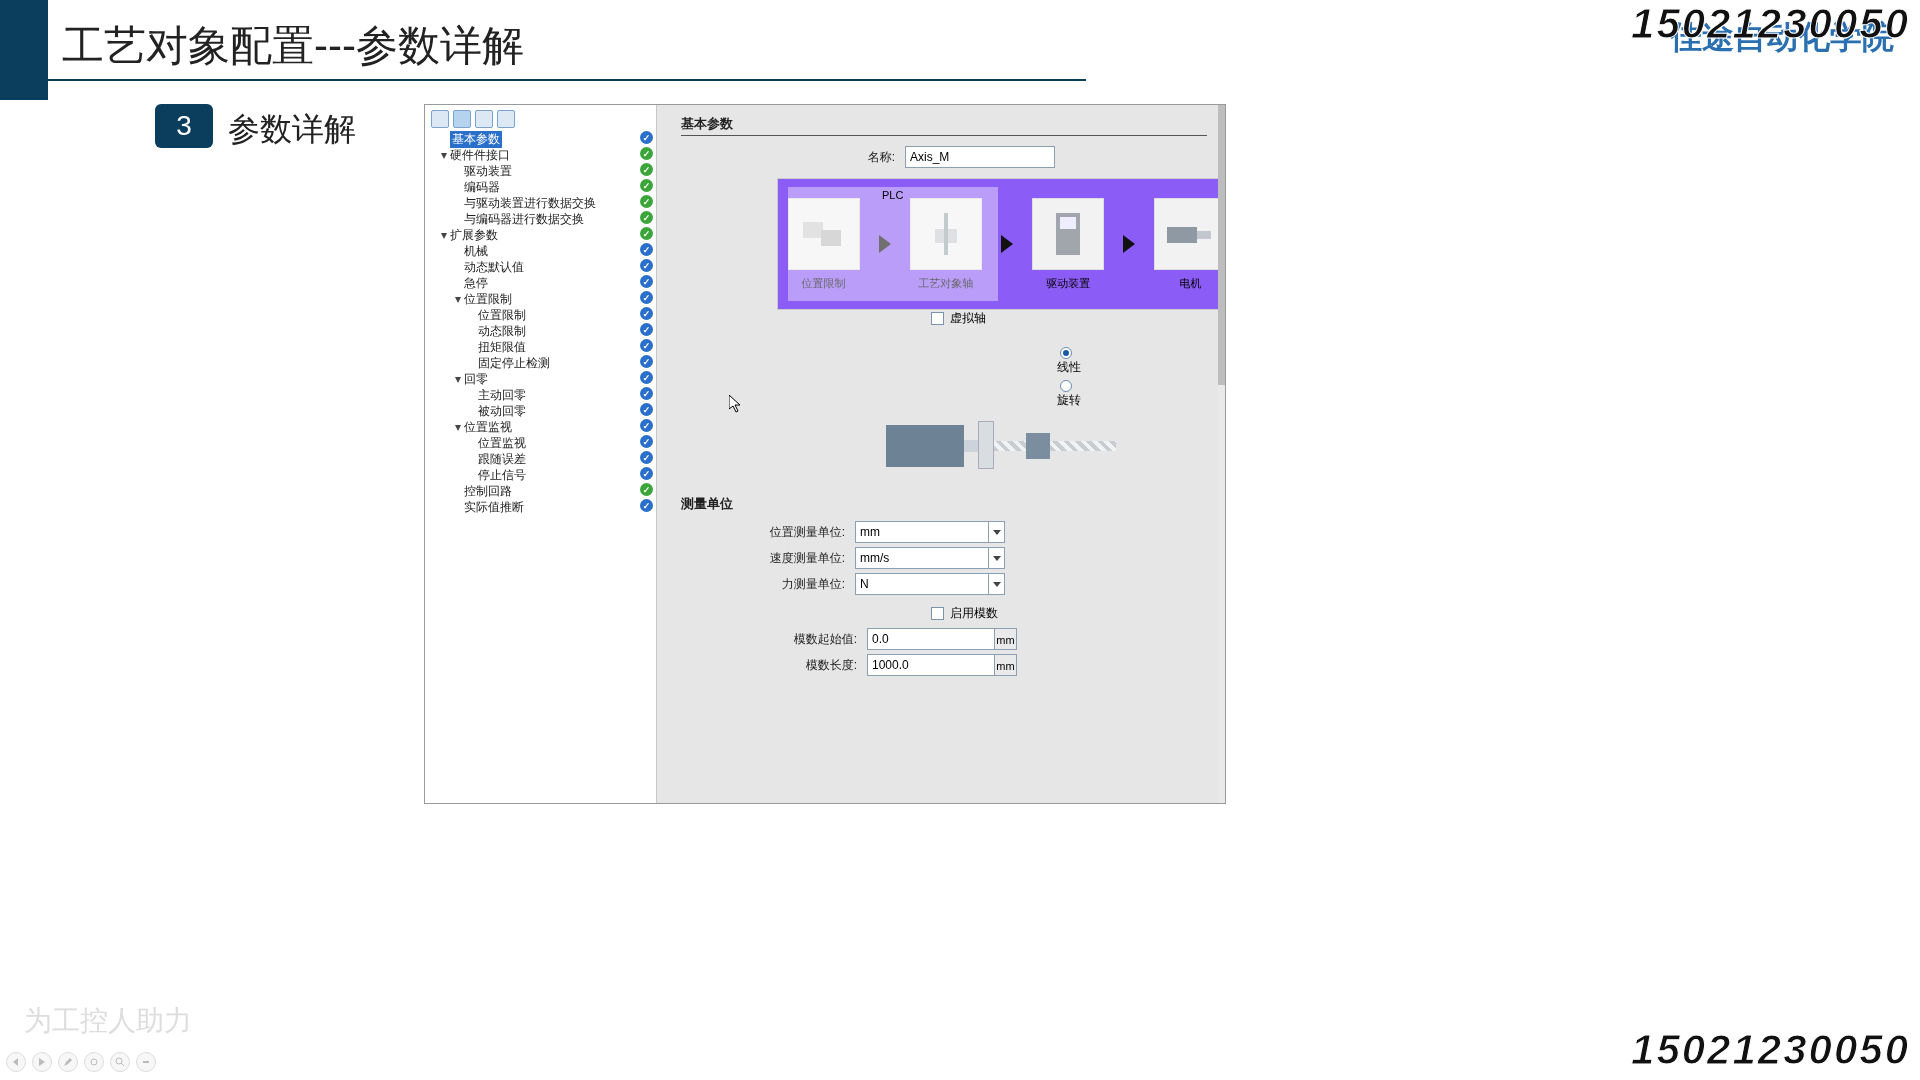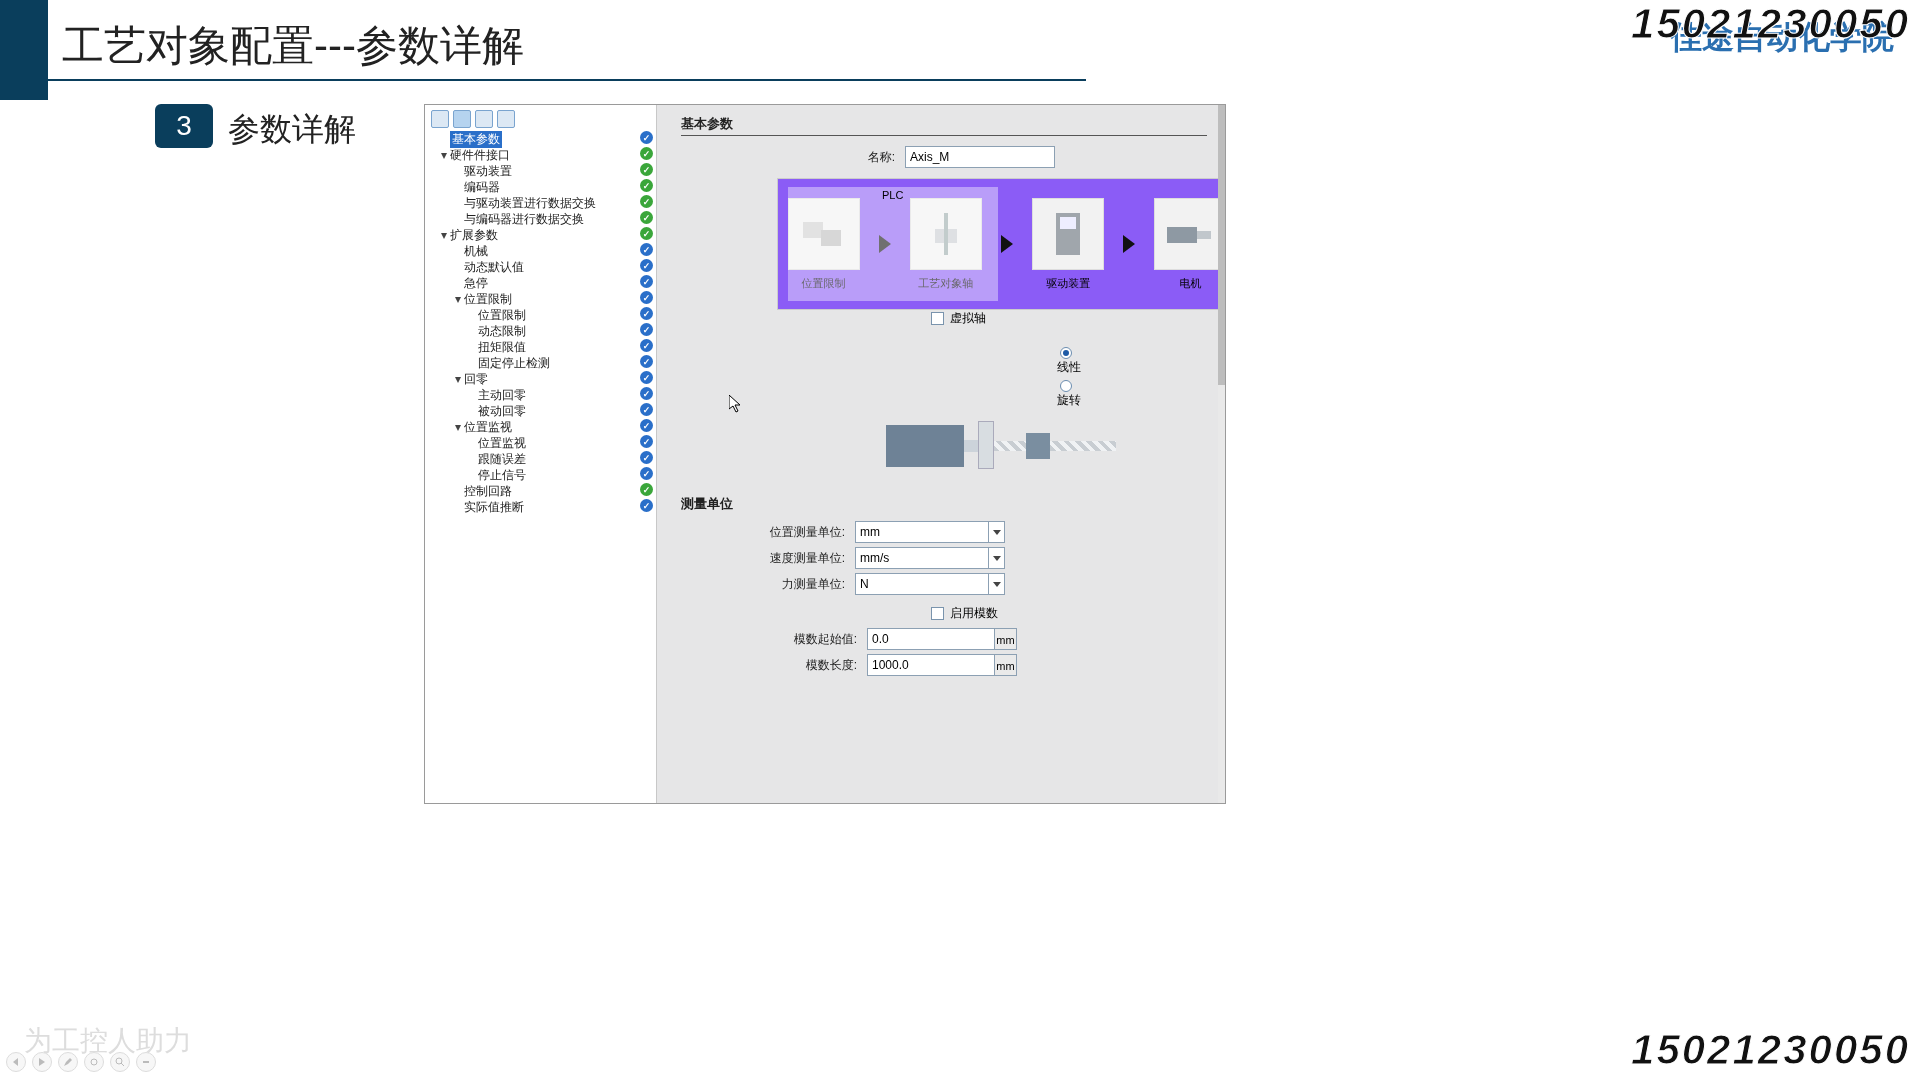--- a/index.html
+++ b/index.html
@@ -5,21 +5,21 @@
 * { margin: 0; padding: 0; box-sizing: border-box; font-family: "Microsoft YaHei", Arial, sans-serif; }
 body { width: 1920px; height: 1080px; background: #fff; position: relative; overflow: hidden; }
 
 .header-bar { position: absolute; left: 0; top: 0; width: 48px; height: 100px; background: #0a3e5c; }
 .page-title { position: absolute; left: 62px; top: 18px; font-size: 42px; color: #222; font-weight: 400; }
 .page-title-underline { position: absolute; left: 0; top: 79px; width: 1086px; height: 2px; background: #0a3e5c; }
 
 .watermark-phone-top { position: absolute; right: 10px; top: 0; font-size: 42px; font-weight: 700; font-style: italic; color: #111; letter-spacing: 2px; -webkit-text-stroke: 1px #fff; z-index: 50; }
 .watermark-phone-bottom { position: absolute; right: 10px; bottom: 6px; font-size: 42px; font-weight: 700; font-style: italic; color: #111; letter-spacing: 2px; -webkit-text-stroke: 1px #fff; z-index: 50; }
 .watermark-logo { position: absolute; right: 16px; top: 14px; font-size: 32px; font-weight: 700; color: #2a6fb0; z-index: 30; background: #fff; padding: 2px 10px; }
-.watermark-help { position: absolute; left: 24px; bottom: 20px; font-size: 28px; color: #ddd; }
+.watermark-help { position: absolute; left: 24px; bottom: 40px; font-size: 28px; color: #ddd; }
 
 .chapter-badge { position: absolute; left: 155px; top: 104px; width: 58px; height: 44px; background: #0a3e5c; border-radius: 6px; color: #fff; font-size: 28px; text-align: center; line-height: 44px; }
 .chapter-title { position: absolute; left: 228px; top: 108px; font-size: 32px; color: #222; }
 
 .panel { position: absolute; left: 424px; top: 104px; width: 802px; height: 700px; border: 1px solid #9a9a9a; background: #fff; display: flex; }
 
 .tree-col { width: 232px; border-right: 1px solid #c8c8c8; position: relative; padding-top: 2px; }
 .toolbar { height: 24px; padding: 2px 6px; display: flex; gap: 4px; align-items: center; }
 .tb-btn { width: 18px; height: 18px; border: 1px solid #7aa4cf; border-radius: 2px; background: #dce8f4; }
 .tb-btn.active { background: #b5d3ef; }

